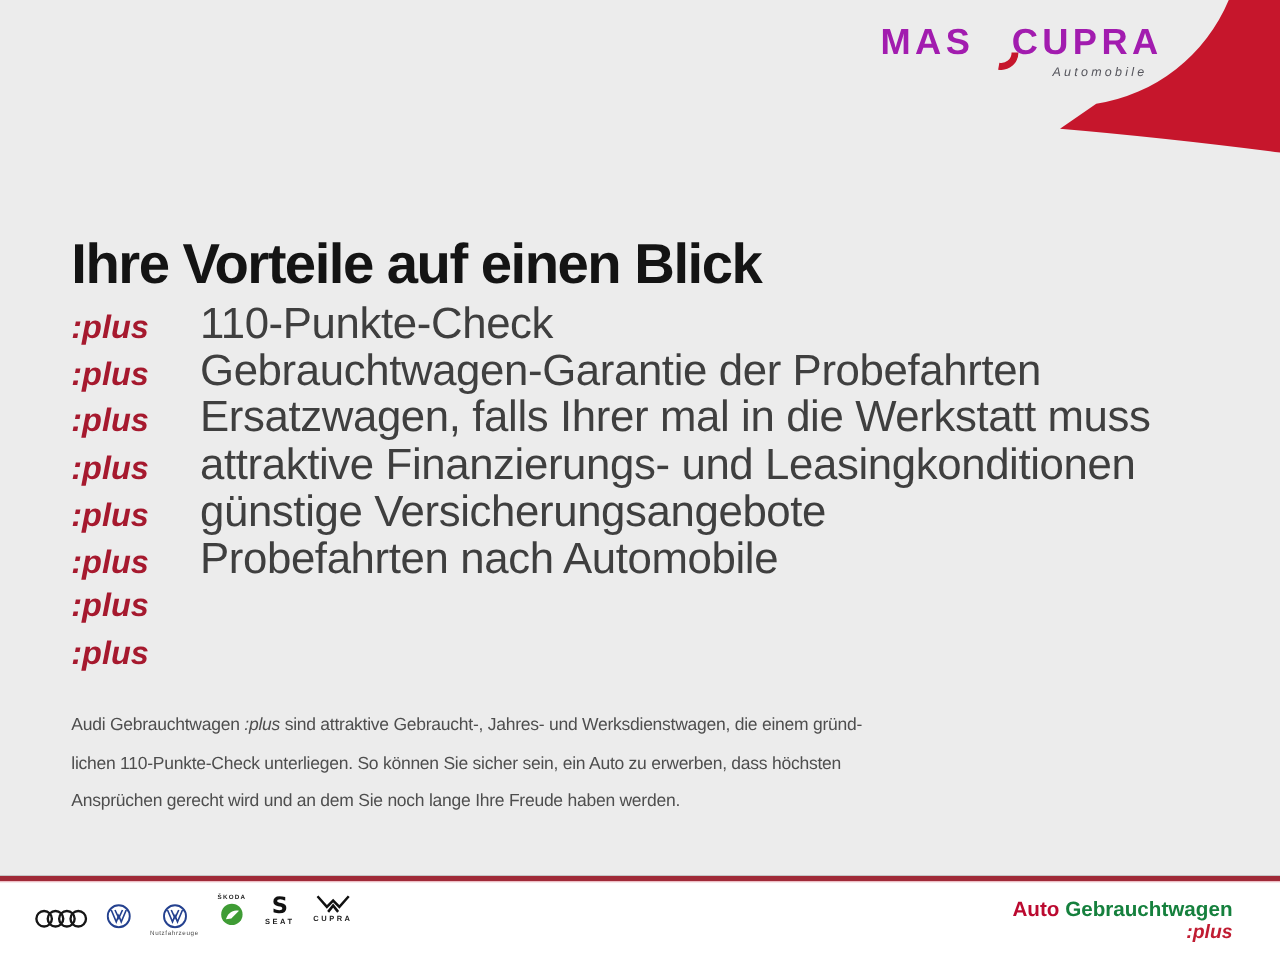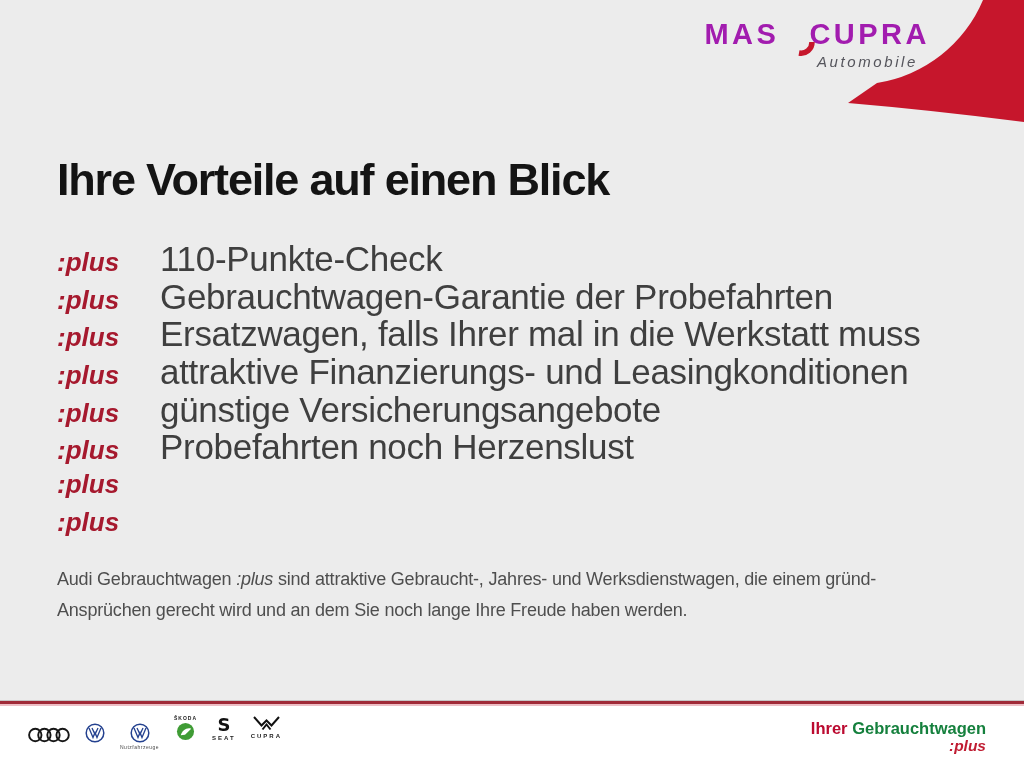--- a/index.html
+++ b/index.html
@@ -10,39 +10,39 @@
   
   .swoosh-svg{position:absolute;left:0;top:0;width:1024px;height:768px;pointer-events:none;}
   .maschek{position:absolute;top:20px;right:94px;text-align:right;}
   .maschek .mtext{
     font-weight:700;font-size:29px;line-height:1;color:#a21caf;
     letter-spacing:3.5px;display:flex;justify-content:space-between;gap:24px;
   }
   .maschek .chek{position:relative;margin-left:6px;}
   .maschek .comma{position:absolute;left:-13px;top:20px;}
   .maschek .subtitle{
-    margin-top:4px;font-style:italic;font-size:15px;color:#55555c;
+    margin-top:4px;font-style:italic;font-size:10px;color:#55555c;
     letter-spacing:2.6px;padding-right:12px;
   }
   
   .heading{
-    position:absolute;left:57px;top:157px;
+    position:absolute;left:57px;top:188px;
     font-size:45px;font-weight:700;color:#141414;letter-spacing:-1.2px;line-height:1;
   }
   
   .benefits{position:absolute;left:57px;top:240px;width:860px;}
   .brow{display:flex;align-items:baseline;height:37.7px;line-height:37.7px;}
   .plus{
     width:103px;flex:0 0 103px;font-style:italic;font-weight:700;
     font-size:26px;color:#a6192e;
   }
   .btxt{font-size:35px;color:#3f3f3f;letter-spacing:-0.3px;white-space:nowrap;}
   
   .disclaimer{
-    position:absolute;left:57px;top:564px;font-size:18px;color:#4e4e4e;
+    position:absolute;left:57px;top:564px;font-size:14px;color:#4e4e4e;
     line-height:30.5px;letter-spacing:-0.2px;white-space:nowrap;
   }
   .dplus{font-style:italic;}
   
   .footnote{position:absolute;left:566px;top:710px;font-size:12px;color:#8a8a8a;}
   
   .sep{
     position:absolute;left:0;top:700px;width:1024px;height:6px;
     background:linear-gradient(to bottom,#c6c6c6 0,#c6c6c6 1px,#a02a38 1px,#a02a38 4.5px,#edbec5 4.5px,#edbec5 6px);
   }
@@ -110,34 +110,35 @@
       <span class="btxt">attraktive Finanzierungs- und Leasingkonditionen</span>
     </div>
 
     <div class="brow">
       <span class="plus">:plus</span>
       <span class="btxt">günstige Versicherungsangebote</span>
     </div>
 
     <div class="brow">
       <span class="plus">:plus</span>
-      <span class="btxt">Probefahrten noch Herzenslust</span>
+      <span class="btxt">Probefahrten nach Automobile</span>
     </div>
 
     <div class="brow">
       <span class="plus">:plus</span>
     </div>
 
     <div class="brow">
       <span class="plus">:plus</span>
     </div>
   </div>
 
   <div class="disclaimer">
     <div><span>Audi Gebrauchtwagen </span><span class="dplus">:plus</span><span> sind attraktive Gebraucht-, Jahres- und Werksdienstwagen, die einem gründ-</span></div>
+    <div>lichen 110-Punkte-Check unterliegen. So können Sie sicher sein, ein Auto zu erwerben, dass höchsten</div>
     <div>Ansprüchen gerecht wird und an dem Sie noch lange Ihre Freude haben werden.</div>
   </div>
 
   <div class="footnote">'</div>
 
   <div class="sep"></div>
 
   <div class="footer">
     <div class="brandbar">
 
@@ -193,20 +194,20 @@
             <path d="M9.5,13.5 L13.5,8.5 L17.5,13.5"></path>
           </g>
         </svg>
         <div class="wordmark">CUPRA</div>
       </div>
 
     </div>
 
     <div class="audi-gw">
       <div class="line1">
-        <span class="ared">Ihrer</span>
+        <span class="ared">Auto</span>
         <span class="agw">Gebrauchtwagen</span>
       </div>
       <div class="aplus">:plus</div>
     </div>
   </div>
 
 </div>
 
 </body></html>

